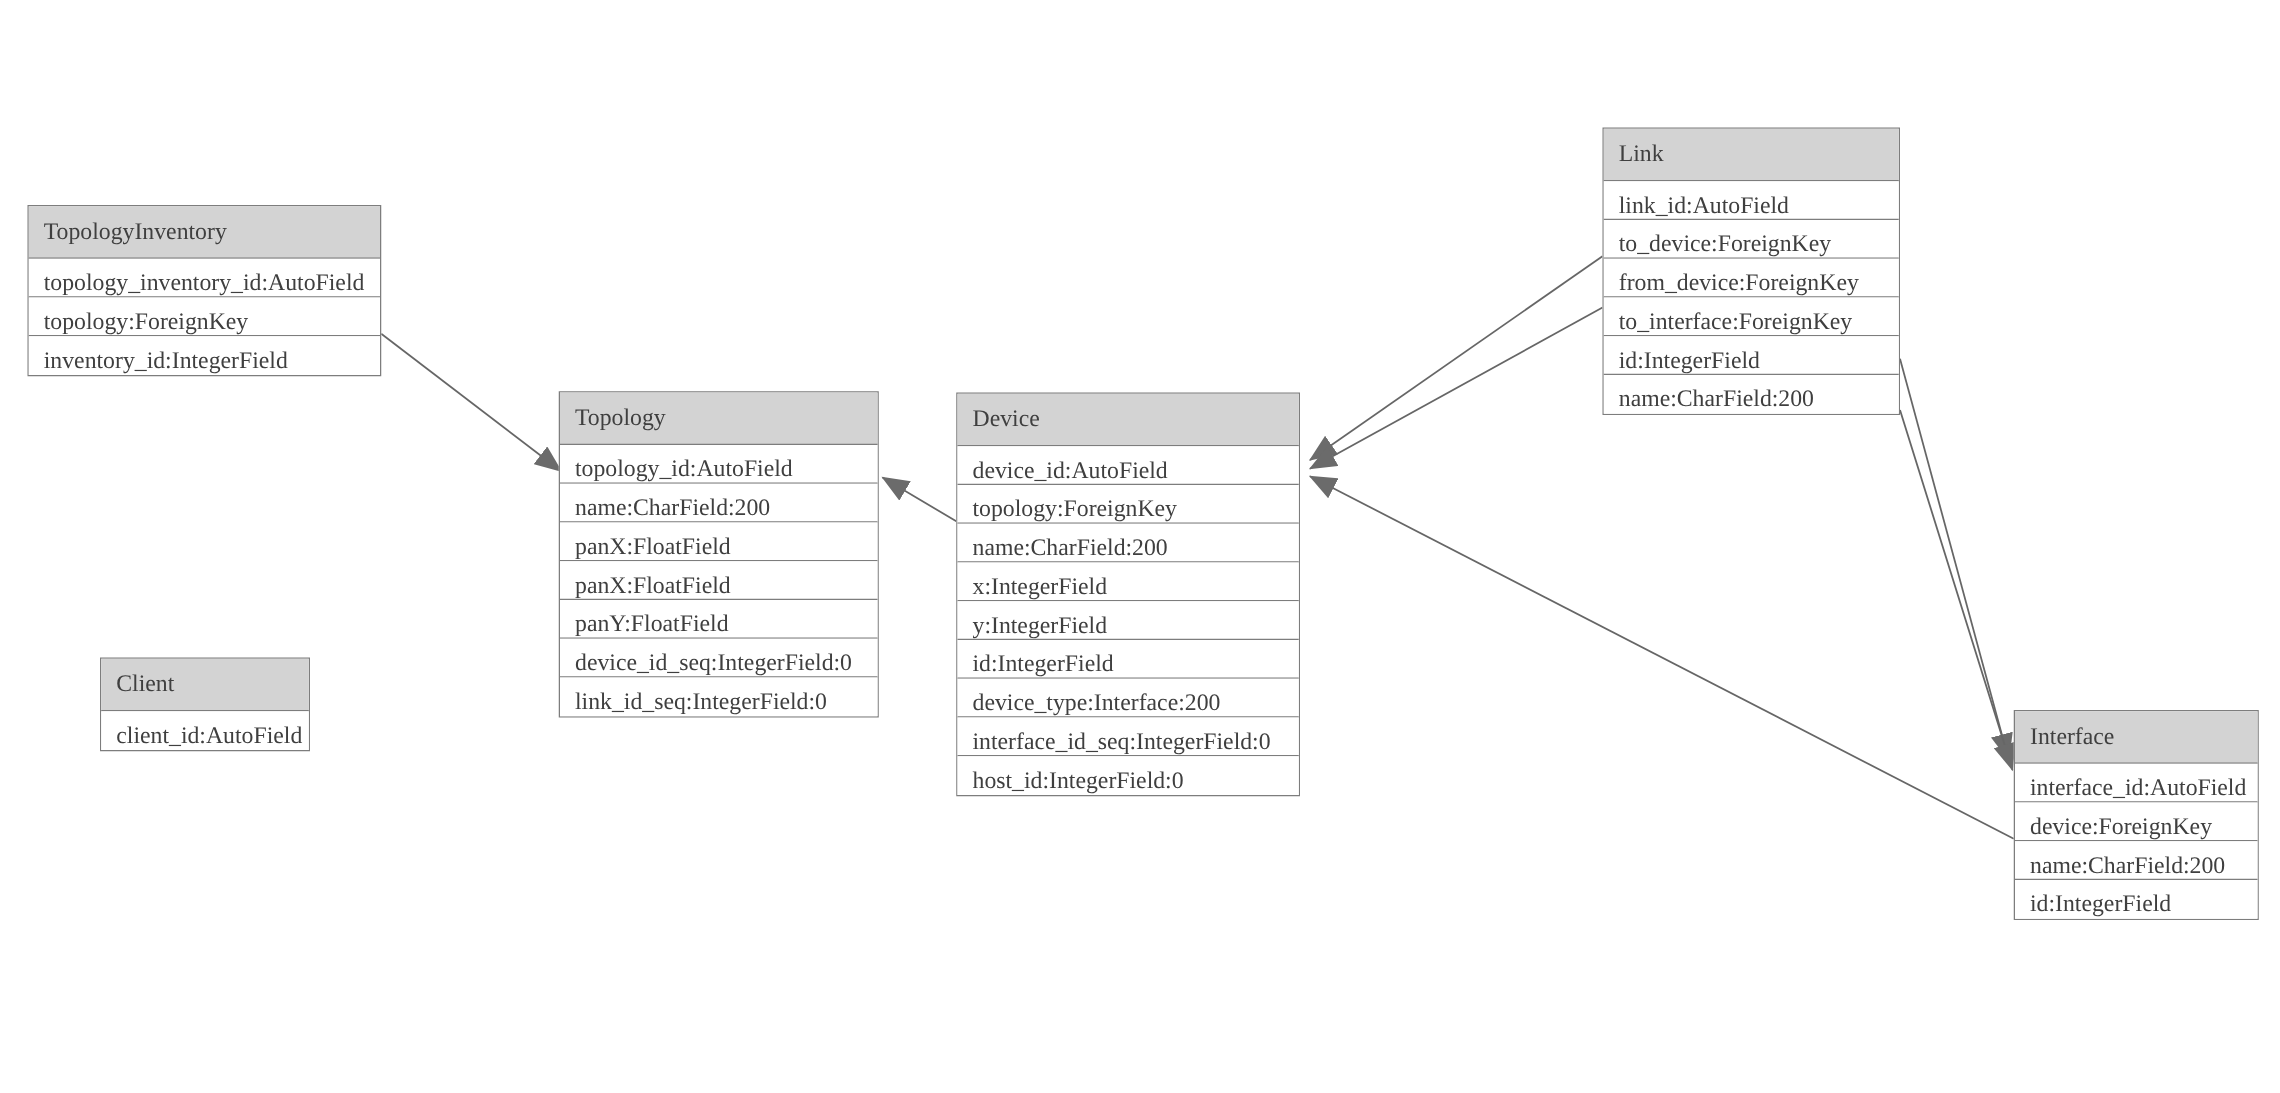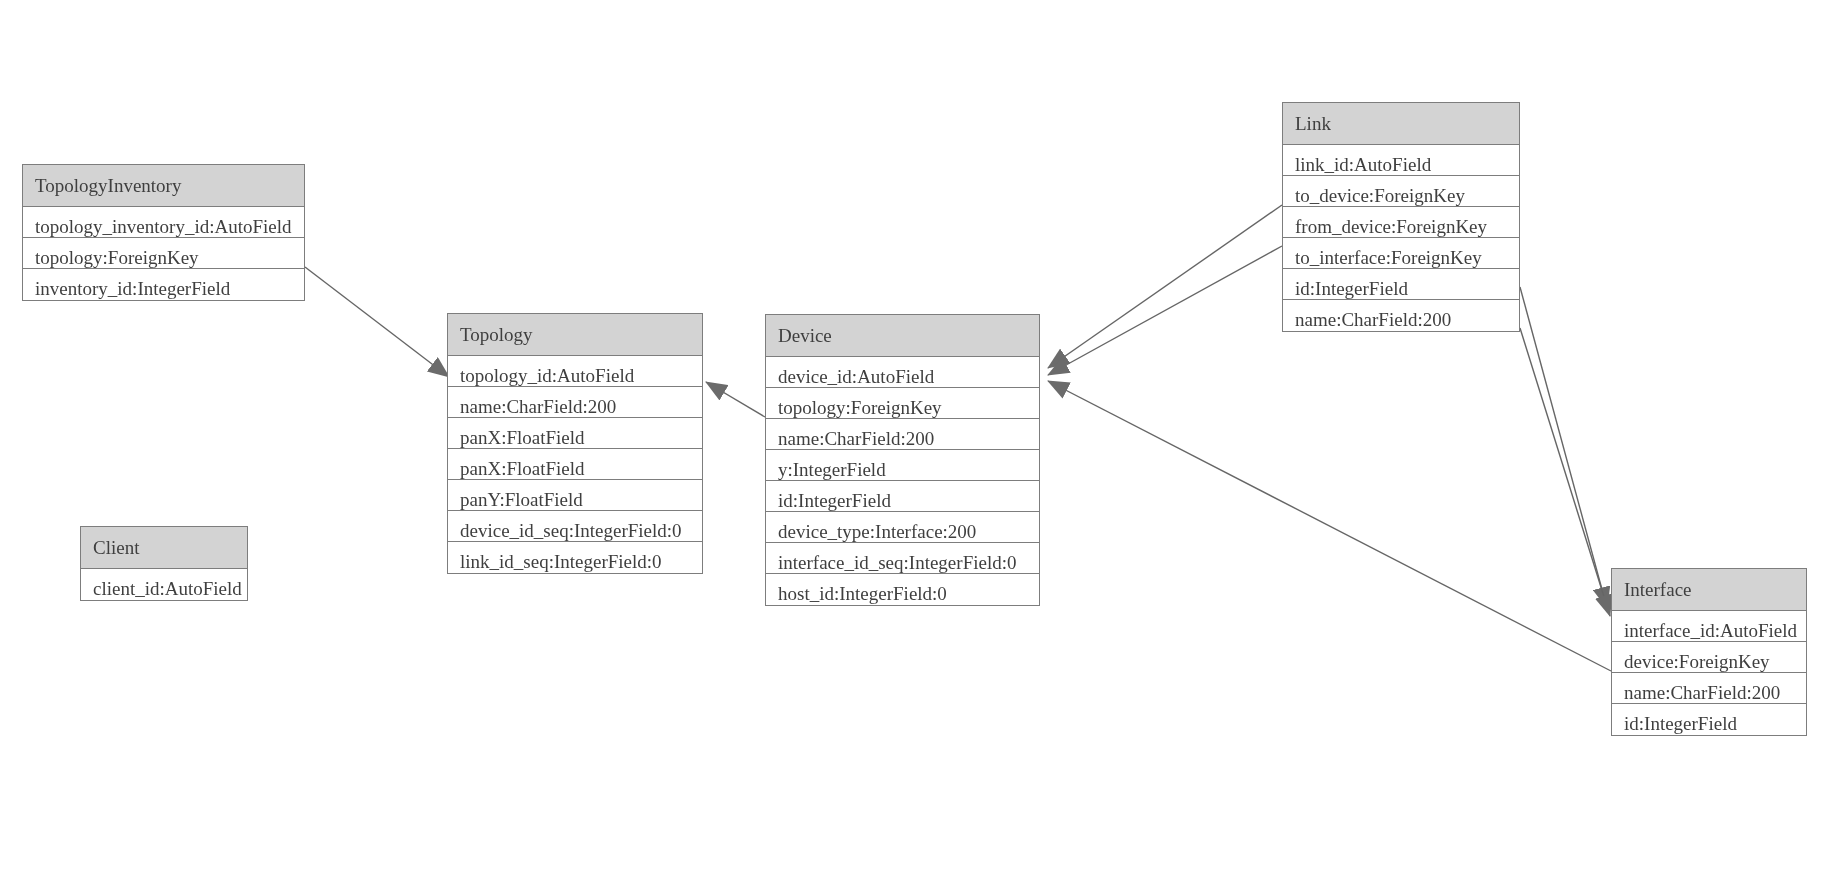--- a/index.html
+++ b/index.html
@@ -94,20 +94,21 @@
     </div>
     <div class="entity" style="left: 80px; top: 526px; width: 168px;">
       <div class="hdr">Client</div>
       <div class="row">client_id:AutoField</div>
     </div>
     <div class="entity" style="left: 765px; top: 314px; width: 275px;">
       <div class="hdr">Device</div>
       <div class="row">device_id:AutoField</div>
       <div class="row">topology:ForeignKey</div>
       <div class="row">name:CharField:200</div>
+      <div class="row">x:IntegerField</div>
       <div class="row">y:IntegerField</div>
       <div class="row">id:IntegerField</div>
       <div class="row">device_type:Interface:200</div>
       <div class="row">interface_id_seq:IntegerField:0</div>
       <div class="row">host_id:IntegerField:0</div>
     </div>
     <div class="entity" style="left: 1282px; top: 102px; width: 238px;">
       <div class="hdr">Link</div>
       <div class="row">link_id:AutoField</div>
       <div class="row">to_device:ForeignKey</div>

